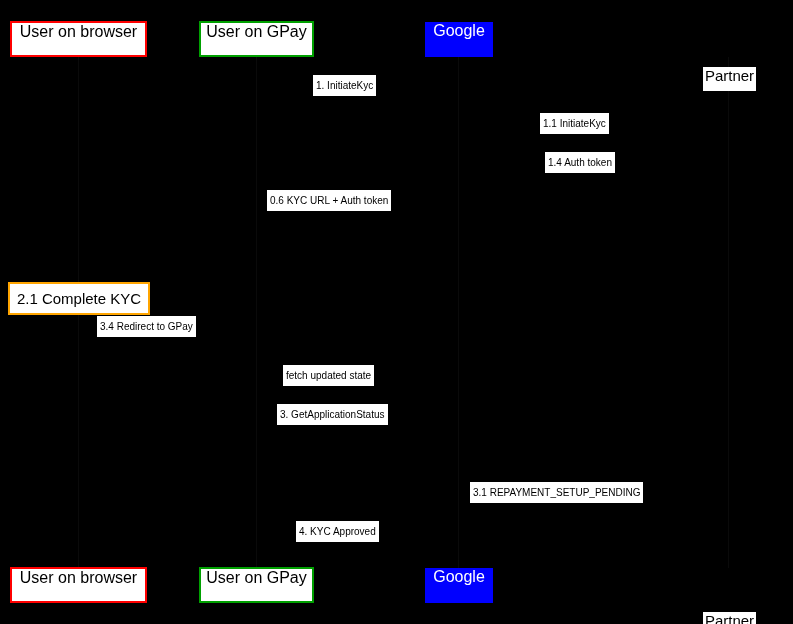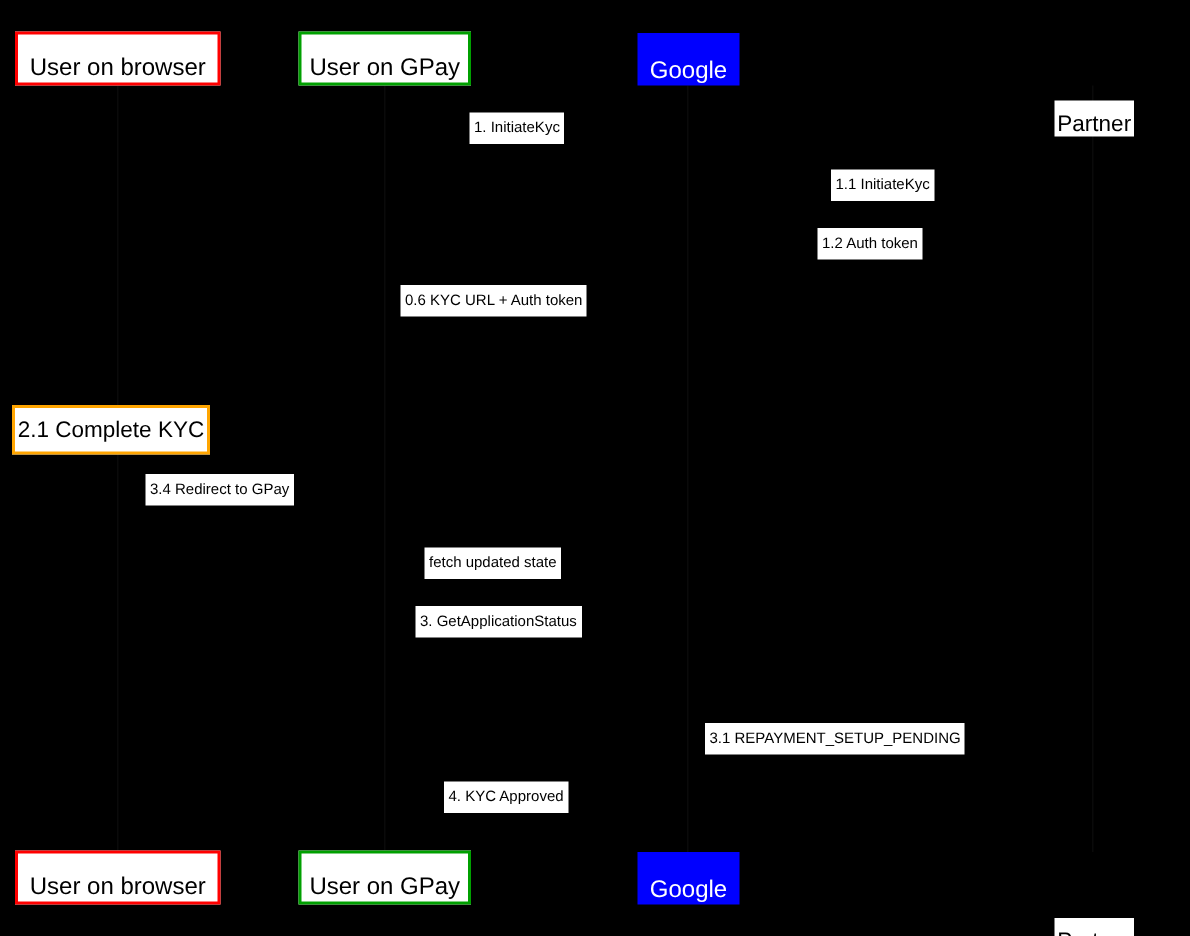--- a/index.html
+++ b/index.html
@@ -23,21 +23,21 @@
   .lifeline {
     position: absolute;
     top: 57px;
     height: 511px;
     width: 1px;
     background: #0a0a0a;
   }
   .actor {
     position: absolute;
     display: flex;
-    align-items: flex-end;
+    align-items: flex-start;
     justify-content: center;
     background: var(--label-bg, #ffffff);
     color: var(--label-text, #000000);
     font-size: 16px;
     box-sizing: border-box;
   }
   .actor.red   { border: 2px solid var(--browser-border, #ff0000); }
   .actor.green { border: 2px solid var(--gpay-border, #00a000); }
   .actor.blue  {
     background: var(--google-fill, #0000ff);
@@ -89,25 +89,25 @@
     <span>User on GPay</span>
   </div>
   <div class="actor blue" style="left:425px; top:22px; width:68px;  height:35px">
     <span>Google</span>
   </div>
   <div class="actor plain" style="left:703px; top:28px; width:53px;  height:24px">
     <span>Partner</span>
   </div>
 
   <div class="msg" style="left:313px; top:75px">1. InitiateKyc</div>
-  <div class="msg" style="left:554px; top:113px">1.1 InitiateKyc</div>
-  <div class="msg" style="left:545px; top:152px">1.2 Auth token</div>
+  <div class="msg" style="left:540px; top:113px">1.1 InitiateKyc</div>
+  <div class="msg" style="left:545px; top:152px">1.4 Auth token</div>
   <div class="msg" style="left:267px; top:190px">0.6 KYC URL + Auth token</div>
 
-  <div class="action" style="left:8px; top:270px; width:132px; height:33px">
+  <div class="action" style="left:8px; top:282px; width:142px; height:33px">
     <span>2.1 Complete KYC</span>
   </div>
 
   <div class="msg" style="left:97px;  top:316px">3.4 Redirect to GPay</div>
   <div class="msg" style="left:283px; top:365px">fetch updated state</div>
   <div class="msg" style="left:277px; top:404px">3. GetApplicationStatus</div>
   <div class="msg" style="left:470px; top:482px">3.1 REPAYMENT_SETUP_PENDING</div>
   <div class="msg" style="left:296px; top:521px">4. KYC Approved</div>
 
   <div class="actor red" style="left:10px;  top:567px; width:137px; height:36px">

